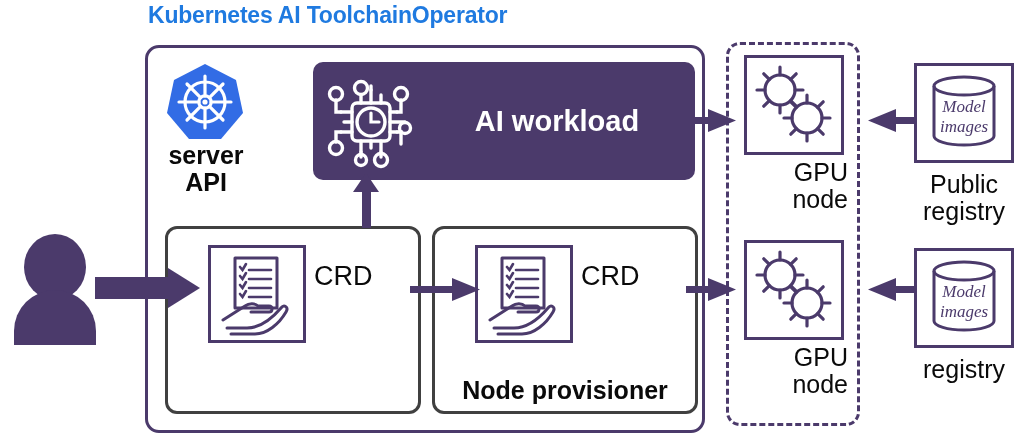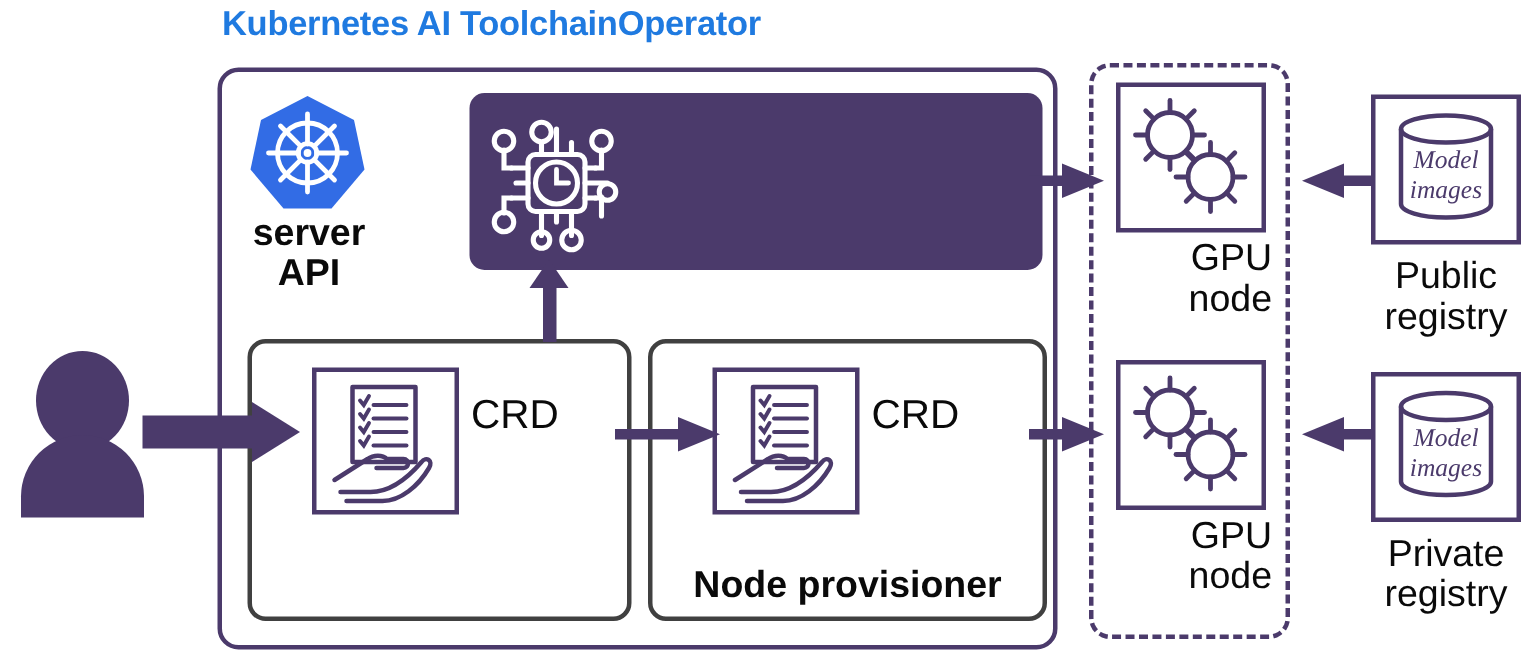--- a/index.html
+++ b/index.html
@@ -119,20 +119,21 @@
         <circle cx="9" cy="16" r="6.5"></circle>
         <circle cx="9" cy="70" r="6.5"></circle>
         <circle cx="74" cy="16" r="6.5"></circle>
         <circle cx="78" cy="50" r="5.5"></circle>
         <circle cx="34" cy="10" r="6.5"></circle>
         <circle cx="34" cy="82" r="5.5"></circle>
         <circle cx="54" cy="82" r="6.5"></circle>
       </g>
     </svg>
   </div>
+  <div id="ai-workload-label">AI workload</div>
 </div>
 
 <div class="abs inner-box" id="workspace-box">
   <div class="crd-icon-frame">
     <svg width="92" height="92" viewBox="0 0 92 92">
       <g stroke="#4b3a6b" stroke-width="3" fill="#fff" stroke-linecap="round" stroke-linejoin="round">
         <rect x="24" y="10" width="42" height="50"></rect>
       </g>
       <g stroke="#4b3a6b" stroke-width="2.6" stroke-linecap="round" fill="none">
         <line x1="38" y1="22" x2="60" y2="22"></line>
@@ -263,21 +264,20 @@
     <svg width="94" height="94" viewBox="0 0 94 94">
       <g stroke="#4b3a6b" stroke-width="3" fill="none">
         <ellipse cx="47" cy="20" rx="30" ry="9"></ellipse>
         <path d="M17 20 L17 70 A30 9 0 0 0 77 70 L77 20"></path>
       </g>
       <text x="47" y="46" text-anchor="middle" font-family="Liberation Serif, serif" font-style="italic" font-size="17" fill="#4b3a6b">Model</text>
       <text x="47" y="66" text-anchor="middle" font-family="Liberation Serif, serif" font-style="italic" font-size="17" fill="#4b3a6b">images</text>
     </svg>
   </div>
   <div class="registry-caption">
-    <div>Private</div>
     <div>registry</div>
   </div>
 </div>
 
 <svg class="abs arrow-layer">
 
   <g>
     <rect x="95" y="277" width="85" height="22" fill="#4b3a6b"></rect>
     <polygon points="168,268 200,288 168,308" fill="#4b3a6b"></polygon>
   </g>

